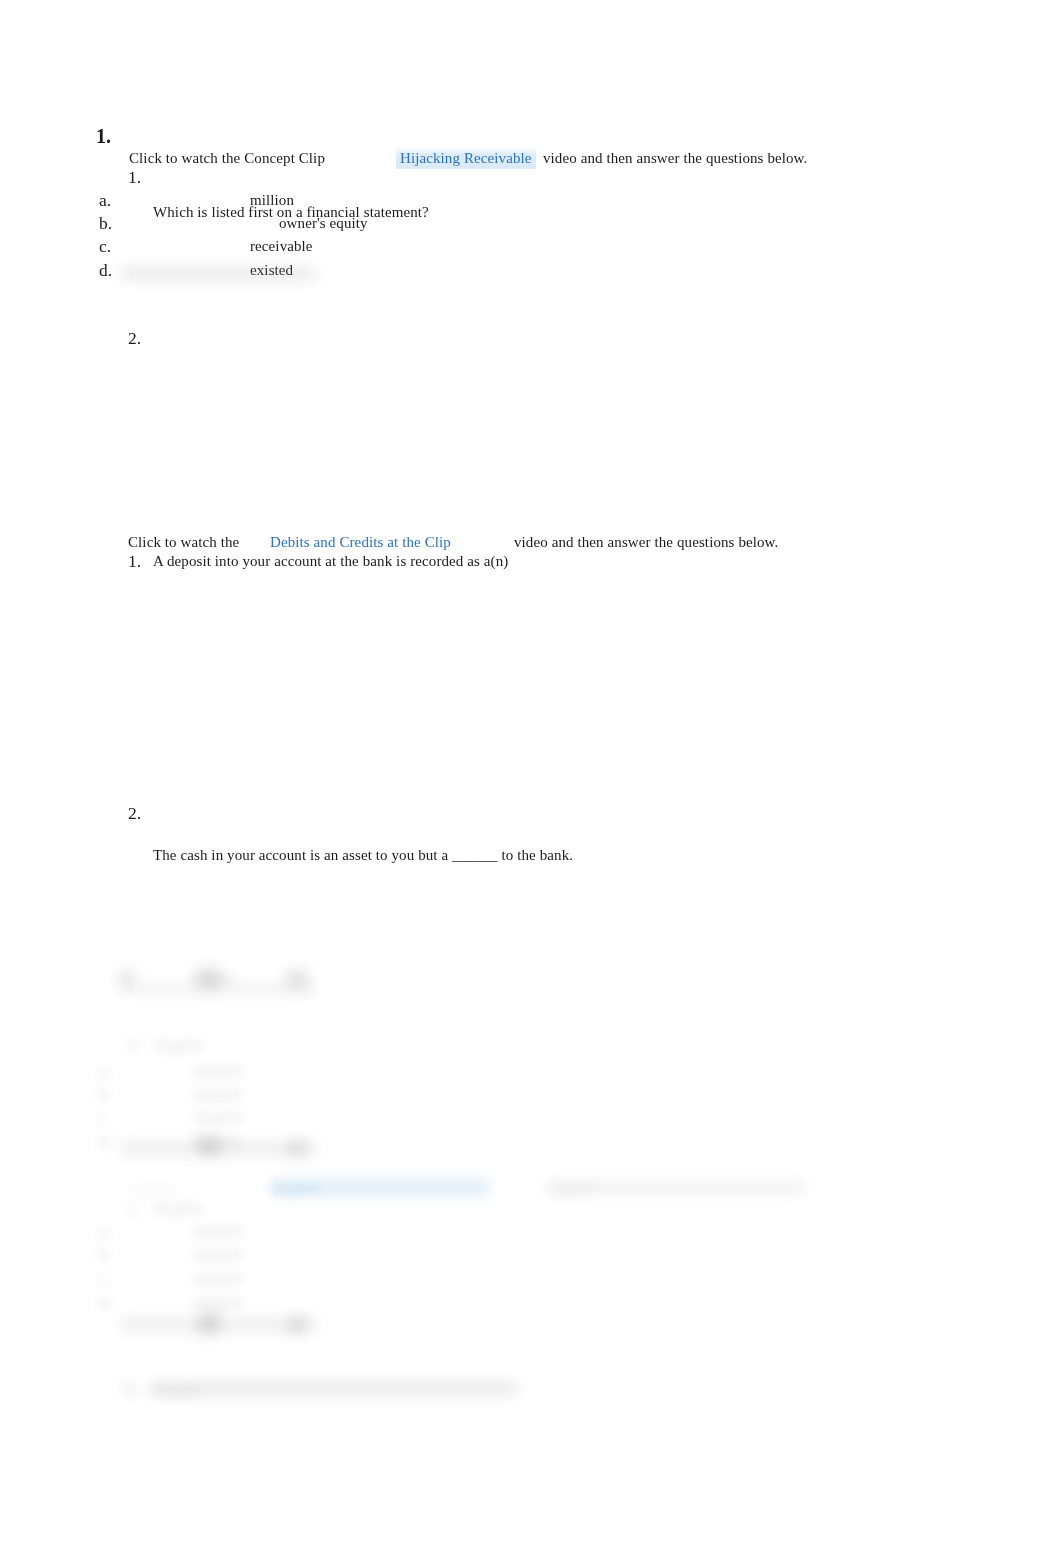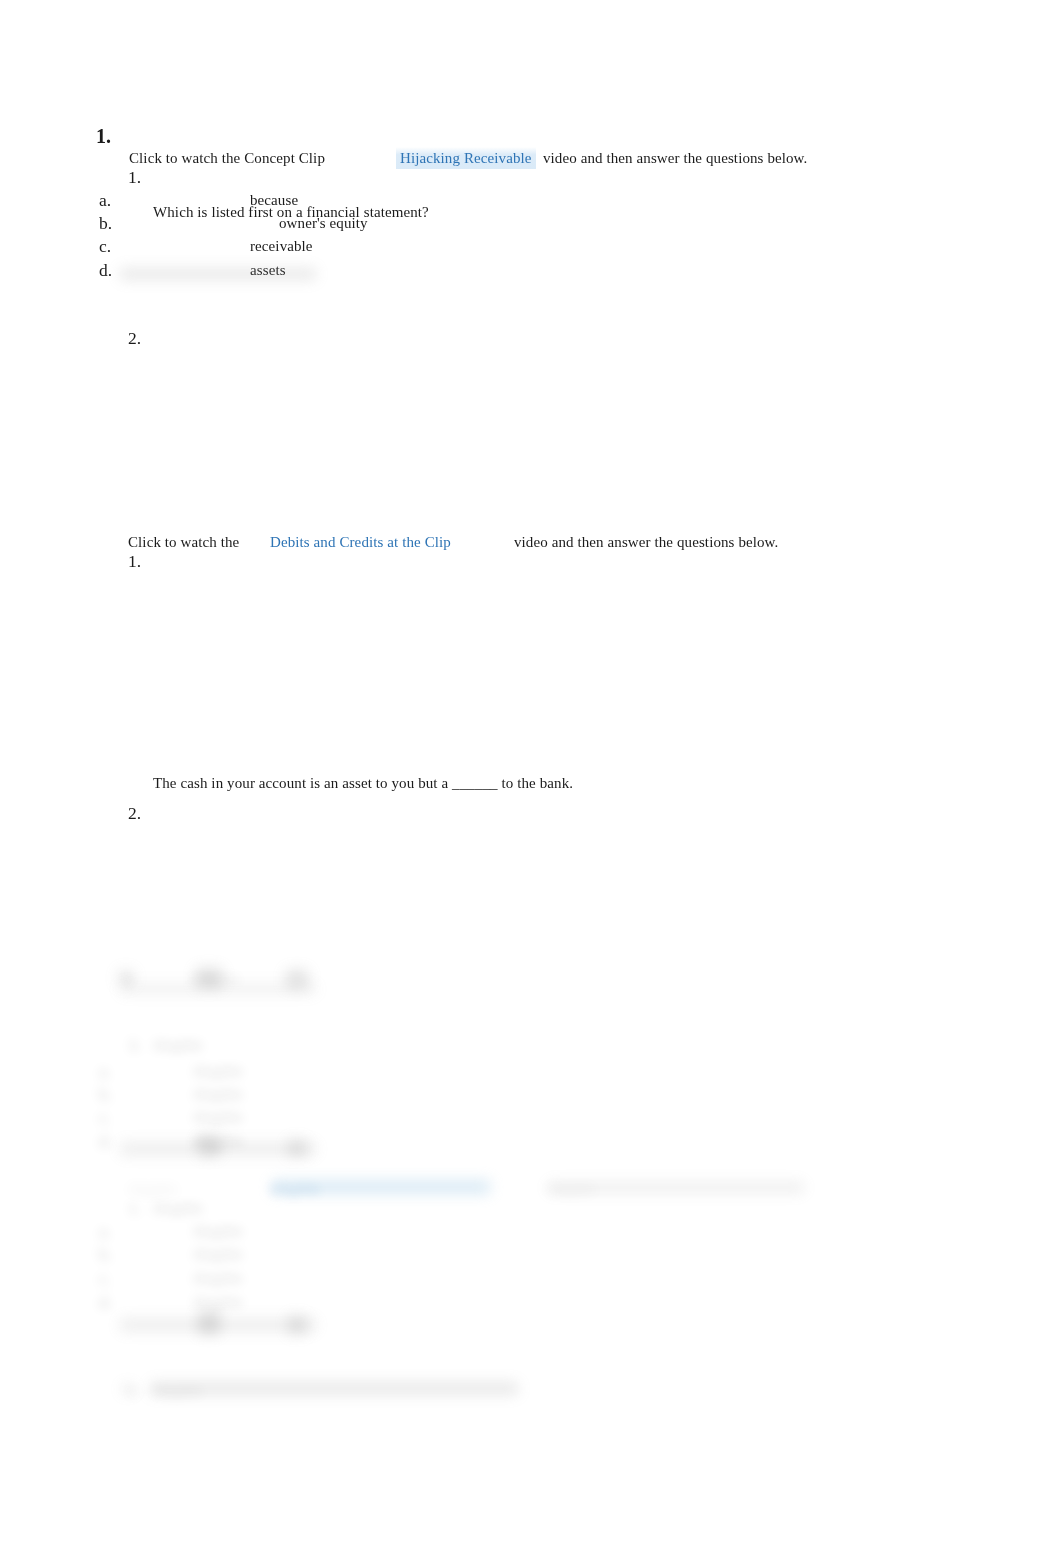--- a/index.html
+++ b/index.html
@@ -81,45 +81,46 @@
   <div class="t" style="left:129px; top:147px;">Click to watch the Concept Clip</div>
 
   <div class="t link hl" style="left:380px; top:147px; padding:0 4px;margin-left:16px;">Hijacking Receivable</div>
 
   <div class="t" style="left:543px; top:147px;">video and then answer the questions below.</div>
 
   <div class="marker" style="left:128px; top:166px;">1.</div>
   <div class="t" style="left:153px; top:166px;margin-top:35px;">Which is listed first on a financial statement?</div>
 
   <div class="marker" style="left:99px; top:189px;">a.</div>
-  <div class="t" style="left:250px; top:189px;">because</div>
+  <div class="t" style="left:250px; top:189px;">million</div>
 
   <div class="marker" style="left:99px; top:212px;">b.</div>
   <div class="t" style="left:250px; top:212px;margin-left:29px;">owner's equity</div>
 
   <div class="marker" style="left:99px; top:235px;">c.</div>
   <div class="t" style="left:250px; top:235px;">receivable</div>
 
   <div class="marker" style="left:99px; top:259px;">d.</div>
-  <div class="t" style="left:250px; top:259px;">assets</div>
+  <div class="t" style="left:250px; top:259px;">existed</div>
 
   <div class="smudge" style="left:120px; top:268px; width:196px; height:12px; opacity:0.22;"></div>
 
   <div class="marker" style="left:128px; top:327px;">2.</div>
 
   <div class="t" style="left:128px; top:531px;">Click to watch the</div>
 
   <div class="t link" style="left:270px; top:531px;">Debits and Credits at the Clip</div>
 
   <div class="t" style="left:514px; top:531px;">video and then answer the questions below.</div>
 
   <div class="marker" style="left:128px; top:550px;">1.</div>
+  <div class="t" style="left:153px; top:550px;">A deposit into your account at the bank is recorded as a(n)</div>
 
   <div class="marker" style="left:128px; top:802px;">2.</div>
-  <div class="t" style="left:153px; top:772px;">The cash in your account is an asset to you but a ______ to the bank.</div>
+  <div class="t" style="left:153px; top:844px;">The cash in your account is an asset to you but a ______ to the bank.</div>
 
   <div class="blurgroup b-faint" style="left:0; top:0; width:1062px; height:1561px;">
     <div class="marker" style="left:122px; top:968px;">3.</div>
     <div class="t" style="left:190px; top:968px;">illegible</div>
   </div>
   <div class="smudge" style="left:118px; top:970px; width:16px; height:16px; opacity:0.20;"></div>
   <div class="smudge" style="left:196px; top:968px; width:26px; height:20px; opacity:0.30;"></div>
   <div class="smudge" style="left:286px; top:970px; width:22px; height:18px; opacity:0.28;"></div>
   <div class="smudge" style="left:120px; top:984px; width:196px; height:10px; opacity:0.14;"></div>
 

